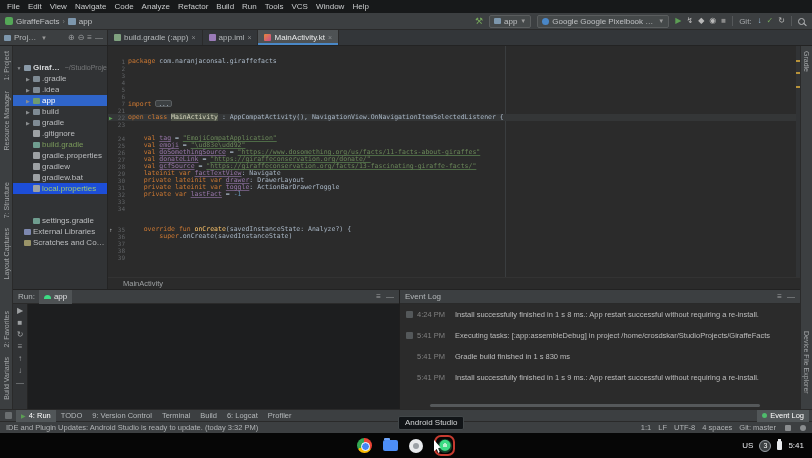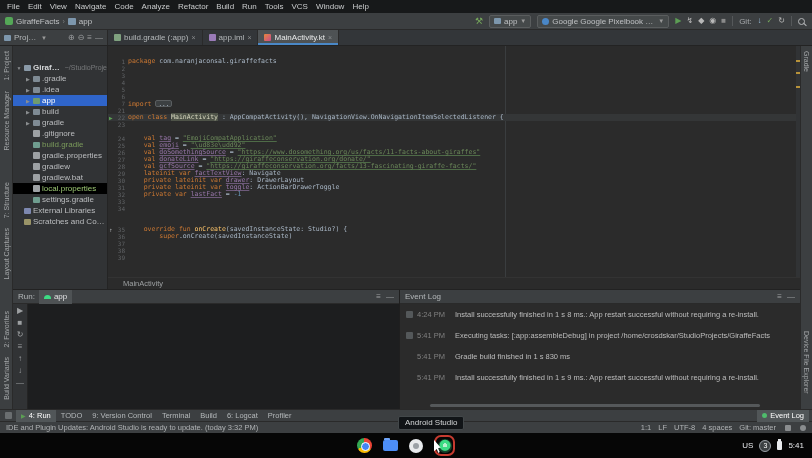--- a/index.html
+++ b/index.html
@@ -67,21 +67,21 @@
   .ic-folder{background:#7f8b94;}
   .ic-module{background:#6f9b6f;}
   .ic-file{background:#9da1a4;width:6px;height:7px;}
   .ic-gradle{background:#6f9d8f;}
   .ic-lib{background:#7d88b0;}
   .ic-scratch{background:#9a9468;}
   .tlabel{overflow:hidden;text-overflow:ellipsis;}
   .thint{color:#77797b;margin-left:2px;font-size:7px;}
   .tree-row.sel-blue{background:#2f65ca;color:#fff;}
   .tree-row.sel-blue .tlabel{color:#fff !important;}
-  .tree-row.sel-green{background:#000000;}
+  .tree-row.sel-green{background:#1d4ed8;}
   .tree-row.bold .tlabel{font-weight:bold;color:#d6d8da;}
 
   
   .editor-col{flex:1;min-width:0;display:flex;flex-direction:column;position:relative;background:#2b2b2b;}
   .code-area{flex:1;position:relative;overflow:hidden;font-family:"DejaVu Sans Mono",monospace;font-size:6.5px;line-height:7px;padding-top:12px;}
   .margin-line{position:absolute;top:0;bottom:0;left:397px;width:1px;background:#3a3d3f;}
   .error-stripe{position:absolute;top:0;bottom:0;right:0;width:4px;background:#313335;}
   .estick{position:absolute;right:0;width:4px;height:2px;background:#b8933a;}
   .code-row{display:flex;height:7px;position:relative;}
   .code-row.cur{background:#343637;}
@@ -323,21 +323,21 @@
             <div class="tree-row" style="padding-left: 12px;">
               <span class="tree-arrow"></span>
               <span class="ticon ic-file"></span>
               <span class="tlabel">gradlew.bat</span>
             </div>
             <div class="tree-row sel-green" style="padding-left: 12px;">
               <span class="tree-arrow"></span>
               <span class="ticon ic-file"></span>
               <span class="tlabel" style="color: rgb(156, 200, 115);">local.properties</span>
             </div>
-            <div class="tree-row" style="padding-left: 12px;">
+            <div class="tree-row" style="padding-left: 12px; margin-top: 21px;">
               <span class="tree-arrow"></span>
               <span class="ticon ic-gradle"></span>
               <span class="tlabel">settings.gradle</span>
             </div>
             <div class="tree-row" style="padding-left: 3px;">
               <span class="tree-arrow"></span>
               <span class="ticon ic-lib"></span>
               <span class="tlabel">External Libraries</span>
             </div>
             <div class="tree-row" style="padding-left: 3px;">
@@ -442,21 +442,21 @@
                 <div class="code-row">
                   <span class="gut"></span>
                   <span class="ltext"></span>
                 </div>
                 <div class="code-row">
                   <span class="gut"></span>
                   <span class="ltext"></span>
                 </div>
                 <div class="code-row">
                   <span class="gut"><span class="gicon g-override">↑</span>35</span>
-                  <span class="ltext"><span class="pl">    </span><span class="kw">override fun</span><span class="pl"> </span><span class="fn">onCreate</span><span class="pl">(savedInstanceState: Studio?) {</span></span>
+                  <span class="ltext"><span class="pl">    </span><span class="kw">override fun</span><span class="pl"> </span><span class="fn">onCreate</span><span class="pl">(savedInstanceState: Analyze?) {</span></span>
                 </div>
                 <div class="code-row">
                   <span class="gut">36</span>
                   <span class="ltext"><span class="pl">        </span><span class="kw">super</span><span class="pl">.onCreate(savedInstanceState)</span></span>
                 </div>
                 <div class="code-row">
                   <span class="gut">37</span>
                   <span class="ltext"></span>
                 </div>
                 <div class="code-row">

